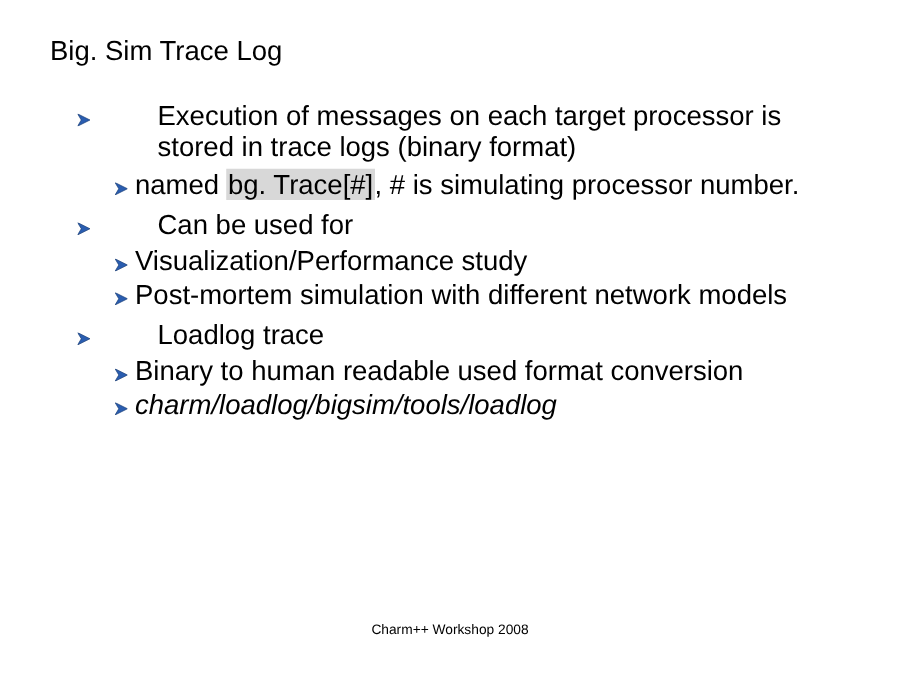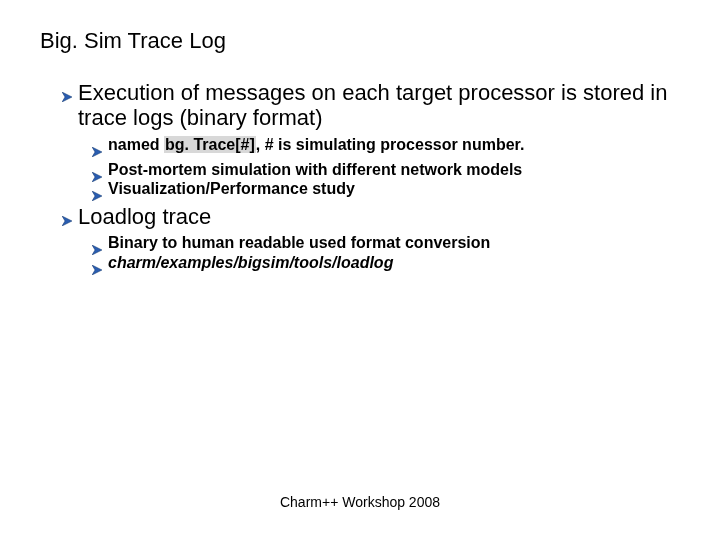--- a/index.html
+++ b/index.html
@@ -10,41 +10,41 @@
     color: #000000;
     padding: 28px 40px 10px 40px;
     position: relative;
   }
   .title {
     font-size: 22px;
     font-weight: 400;
     margin-bottom: 26px;
   }
   ul.top { list-style: none; padding-left: 22px; }
-  ul.top > li { margin-bottom: 2px; }
+  ul.top > li { margin-bottom: 2px; gap: 48px; }
   ul.sub { list-style: none; padding-left: 30px; margin-top: 4px; margin-bottom: 6px; }
   ul.sub > li { margin-bottom: 0px; }
   .bullet {
     display: inline-block;
     width: 10px; height: 10px;
     vertical-align: 2px;
     margin-right: 6px;
   }
   .row { display: flex; align-items: flex-start; }
   .row .bullet { flex: 0 0 auto; margin-top: 8px; }
   .row .txt { flex: 1 1 auto; }
   .txt-top { font-size: 22px; line-height: 1.15; }
-  .txt-sub { font-size: 16px; line-height: 1.2; font-weight: bold; }
+  .txt-sub { font-size: 22px; line-height: 1.2; }
   .highlight { background: #d8d8d8; padding: 0 1px; }
   .italic { font-style: italic; }
   .footer {
     position: absolute;
     left: 0; right: 0; bottom: 30px;
     text-align: center;
-    font-size: 14px;
+    font-size: 11px;
     color: #000;
   }
 </style>
 </head>
 <body>
 
 <h1 class="title">Big. Sim Trace Log</h1>
 
 <ul class="top">
 
@@ -62,36 +62,44 @@
         <svg width="10" height="10">
             <polygon points="0,0 10,5 0,10 3,5" fill="#2a5db0" stroke="#14386f" stroke-width="0.5"></polygon>
           </svg>
       </span>
       <span class="txt txt-sub">
         <span>named </span><span class="highlight">bg. Trace[#]</span><span>, # is simulating processor number.</span>
       </span>
     </li>
   </ul>
 
+  <li class="row">
+    <span class="bullet">
+      <svg width="10" height="10">
+          <polygon points="0,0 10,5 0,10 3,5" fill="#2a5db0" stroke="#14386f" stroke-width="0.5"></polygon>
+        </svg>
+    </span>
+    <span class="txt txt-top">Can be used for</span>
+  </li>
   <ul class="sub">
     <li class="row">
       <span class="bullet">
         <svg width="10" height="10">
             <polygon points="0,0 10,5 0,10 3,5" fill="#2a5db0" stroke="#14386f" stroke-width="0.5"></polygon>
           </svg>
       </span>
-      <span class="txt txt-sub">Post-mortem simulation with different network models</span>
+      <span class="txt txt-sub">Visualization/Performance study</span>
     </li>
     <li class="row">
       <span class="bullet">
         <svg width="10" height="10">
             <polygon points="0,0 10,5 0,10 3,5" fill="#2a5db0" stroke="#14386f" stroke-width="0.5"></polygon>
           </svg>
       </span>
-      <span class="txt txt-sub">Visualization/Performance study</span>
+      <span class="txt txt-sub">Post-mortem simulation with different network models</span>
     </li>
   </ul>
 
   <li class="row">
     <span class="bullet">
       <svg width="10" height="10">
           <polygon points="0,0 10,5 0,10 3,5" fill="#2a5db0" stroke="#14386f" stroke-width="0.5"></polygon>
         </svg>
     </span>
     <span class="txt txt-top">Loadlog trace</span>
@@ -104,19 +112,19 @@
           </svg>
       </span>
       <span class="txt txt-sub">Binary to human readable used format conversion</span>
     </li>
     <li class="row">
       <span class="bullet">
         <svg width="10" height="10">
             <polygon points="0,0 10,5 0,10 3,5" fill="#2a5db0" stroke="#14386f" stroke-width="0.5"></polygon>
           </svg>
       </span>
-      <span class="txt txt-sub italic">charm/examples/bigsim/tools/loadlog</span>
+      <span class="txt txt-sub italic">charm/loadlog/bigsim/tools/loadlog</span>
     </li>
   </ul>
 
 </ul>
 
 <div class="footer">Charm++ Workshop 2008</div>
 
 </body></html>

